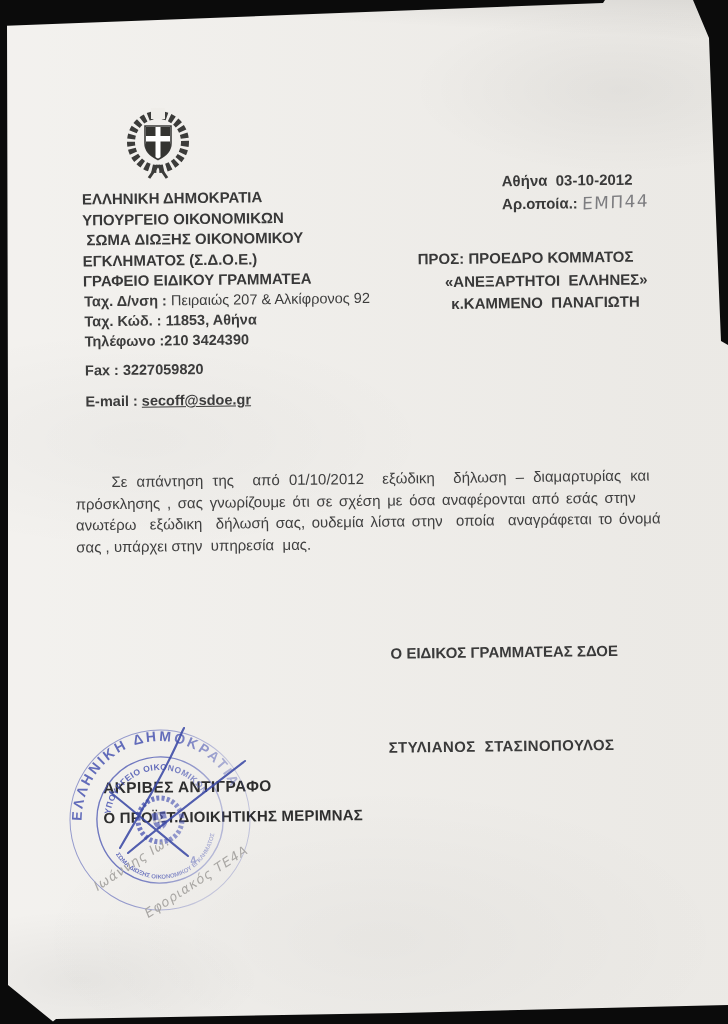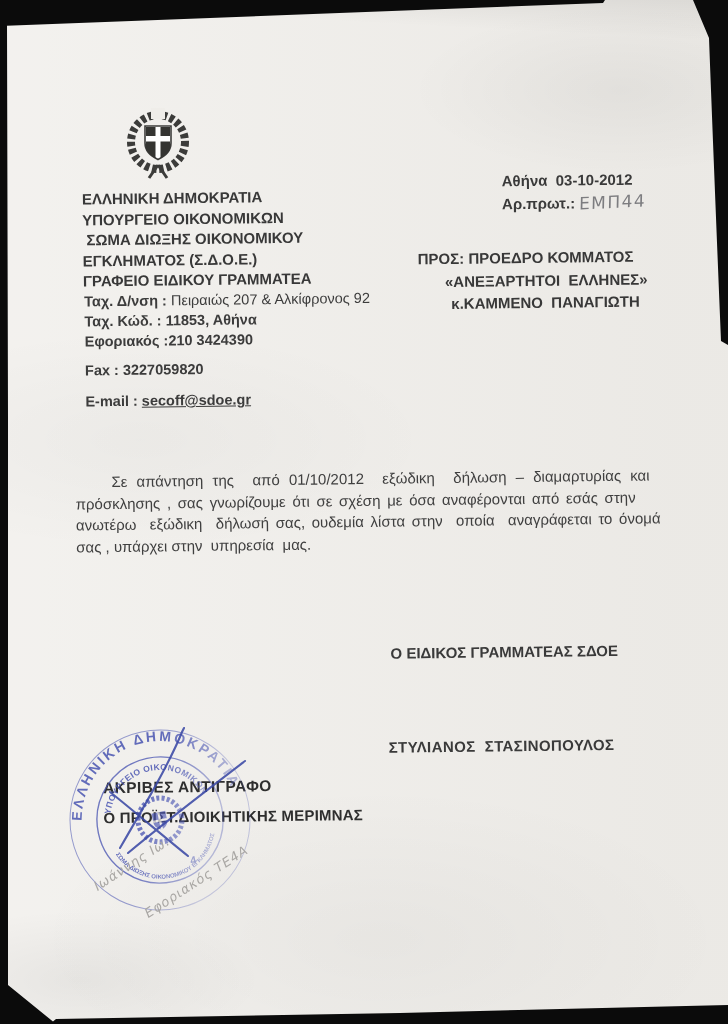--- a/index.html
+++ b/index.html
@@ -93,30 +93,30 @@
       <div>ΕΛΛΗΝΙΚΗ ΔΗΜΟΚΡΑΤΙΑ</div>
       <div>ΥΠΟΥΡΓΕΙΟ ΟΙΚΟΝΟΜΙΚΩΝ</div>
       <div class="indent1">ΣΩΜΑ ΔΙΩΞΗΣ ΟΙΚΟΝΟΜΙΚΟΥ</div>
       <div>ΕΓΚΛΗΜΑΤΟΣ (Σ.Δ.Ο.Ε.)</div>
       <div>ΓΡΑΦΕΙΟ ΕΙΔΙΚΟΥ ΓΡΑΜΜΑΤΕΑ</div>
     </div>
 
     <div id="contact-block" class="abs">
       <div class="contact-row pre"><span class="lab">Ταχ. Δ/νση : </span><span class="val reg">Πειραιώς 207 &amp; Αλκίφρονος 92</span></div>
       <div class="contact-row pre"><span class="lab">Ταχ. Κώδ. : </span><span class="val">11853, Αθήνα</span></div>
-      <div class="contact-row pre"><span class="lab">Εφοριακός :</span><span class="val">210 3424390</span></div>
+      <div class="contact-row pre"><span class="lab">Τηλέφωνο :</span><span class="val">210 3424390</span></div>
       <div class="gap-s"></div>
       <div class="contact-row pre"><span class="lab">Fax : </span><span class="val">3227059820</span></div>
       <div class="gap-m"></div>
       <div class="contact-row pre"><span class="lab">E-mail : </span><span class="val underline">secoff@sdoe.gr</span></div>
     </div>
 
     <div id="dateline" class="abs">
       <div class="pre">Αθήνα  03-10-2012</div>
-      <div><span>Αρ.πρωτ.:</span> <span id="proto-num">ΕΜΠ44</span></div>
+      <div><span>Αρ.οποία.:</span> <span id="proto-num">ΕΜΠ44</span></div>
     </div>
 
     <div id="recipient" class="abs">
       <div class="pre">ΠΡΟΣ: ΠΡΟΕΔΡΟ ΚΟΜΜΑΤΟΣ</div>
       <div class="pre r2">«ΑΝΕΞΑΡΤΗΤΟΙ  ΕΛΛΗΝΕΣ»</div>
       <div class="pre r3">κ.ΚΑΜΜΕΝΟ  ΠΑΝΑΓΙΩΤΗ</div>
     </div>
 
     <div id="body-text" class="abs">
       <div class="pre l1">Σε απάντηση της  από 01/10/2012  εξώδικη  δήλωση – διαμαρτυρίας και</div>

